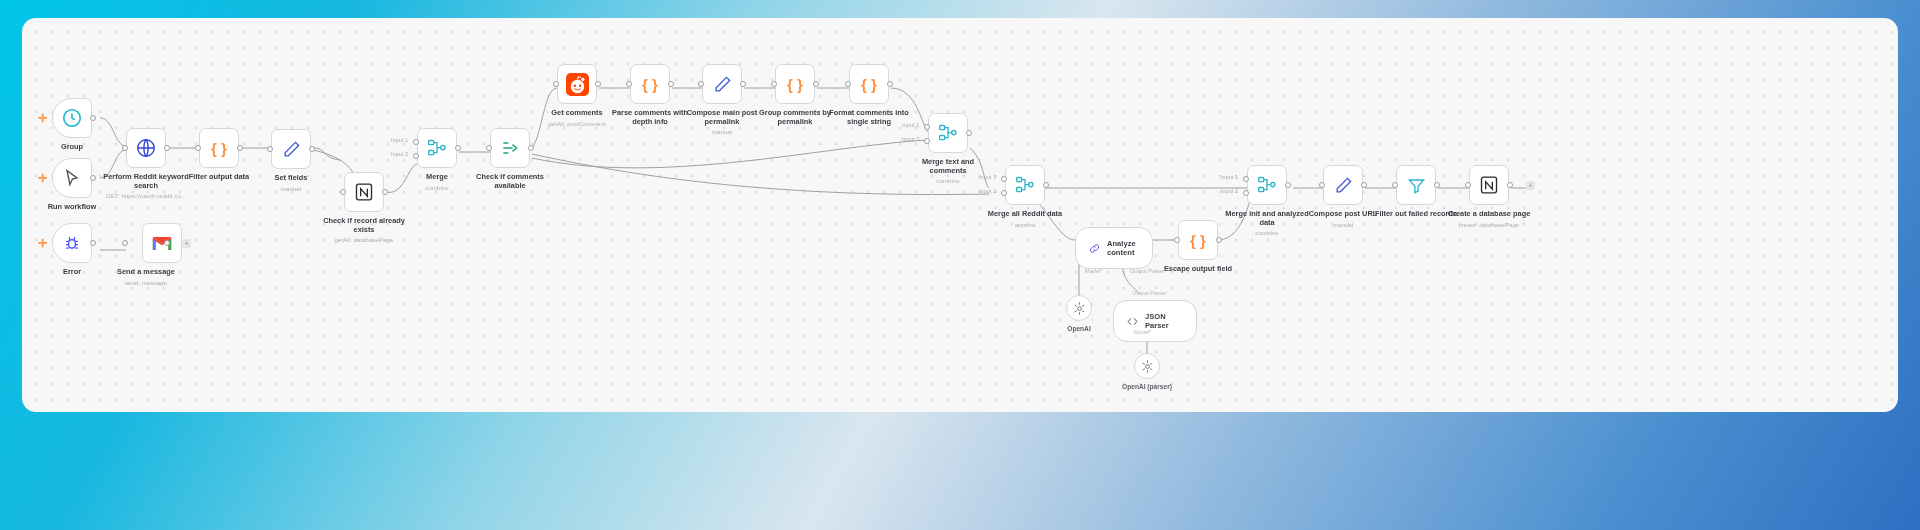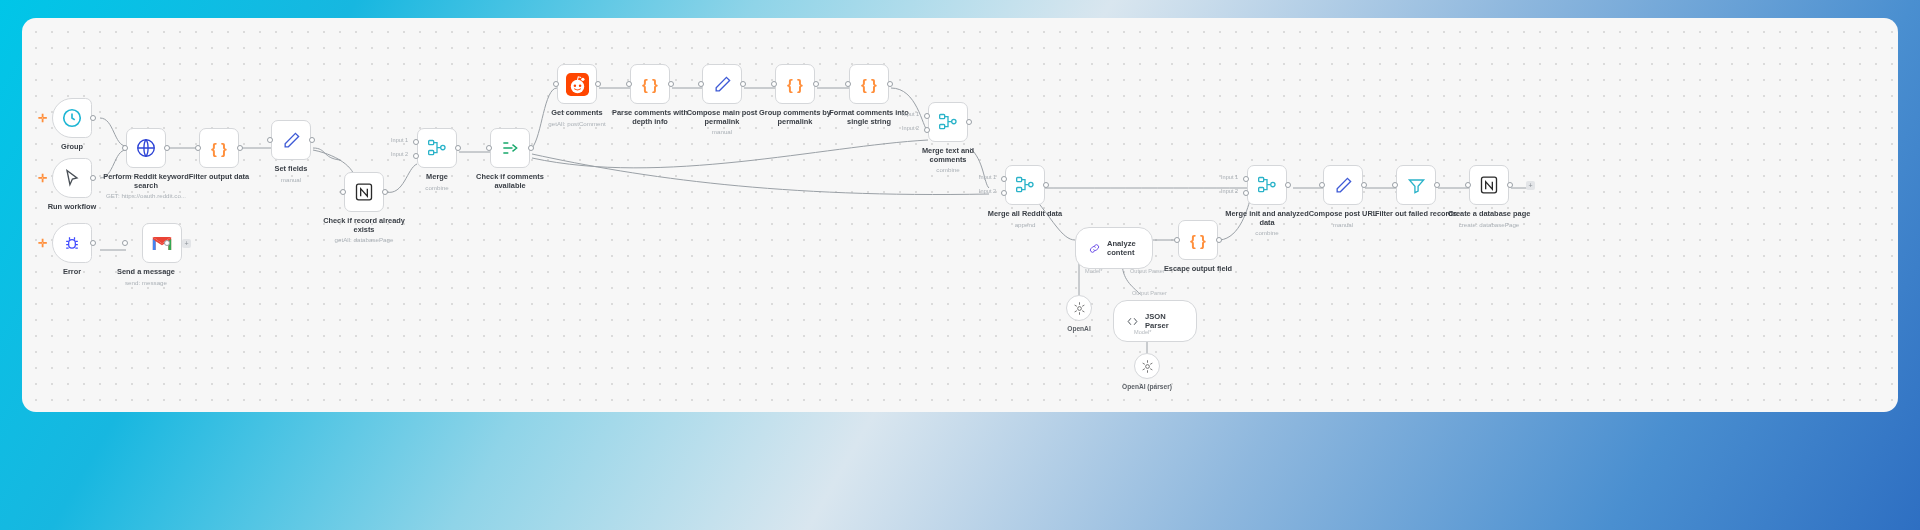--- a/index.html
+++ b/index.html
@@ -243,21 +243,21 @@
 
     <div class="nodewrap" style="left:177px;top:110px;">
       <div class="node">
         <span class="glyph" style="color:#ff8f3c;font-size:15px;font-weight:700;">{&nbsp;}</span>
       </div>
       <div class="port in"></div>
       <div class="port out"></div>
       <div class="node-title">Filter output data</div>
     </div>
 
-    <div class="nodewrap" style="left:249px;top:102px;">
+    <div class="nodewrap" style="left:249px;top:111px;">
       <div class="node">
         <span class="glyph">
           <svg viewBox="0 0 24 24" width="19" height="19" fill="none" stroke="#3f5bd6" stroke-width="1.7">
               <path d="M17 3l4 4L8 20H4v-4z"></path>
             </svg>
         </span>
       </div>
       <div class="port in"></div>
       <div class="port out"></div>
       <div class="node-title">Set fields</div>
@@ -372,21 +372,21 @@
     <div class="nodewrap" style="left:827px;top:46px;">
       <div class="node">
         <span class="glyph" style="color:#ff8f3c;font-size:15px;font-weight:700;">{&nbsp;}</span>
       </div>
       <div class="port in"></div>
       <div class="port out"></div>
       <div class="node-title">Format comments into
 single string</div>
     </div>
 
-    <div class="nodewrap" style="left:906px;top:84px;">
+    <div class="nodewrap" style="left:906px;top:95px;">
       <div class="node">
         <span class="glyph">
           <svg viewBox="0 0 24 24" width="20" height="20" fill="none" stroke="#2bb3c9" stroke-width="1.6">
               <rect x="2" y="3" width="6" height="5" rx="1"></rect>
               <rect x="2" y="15" width="6" height="5" rx="1"></rect>
               <circle cx="19" cy="11.5" r="2.6"></circle>
               <path d="M8 5.5h4v6M8 17.5h4v-6M12 11.5h4"></path>
             </svg>
         </span>
       </div>

